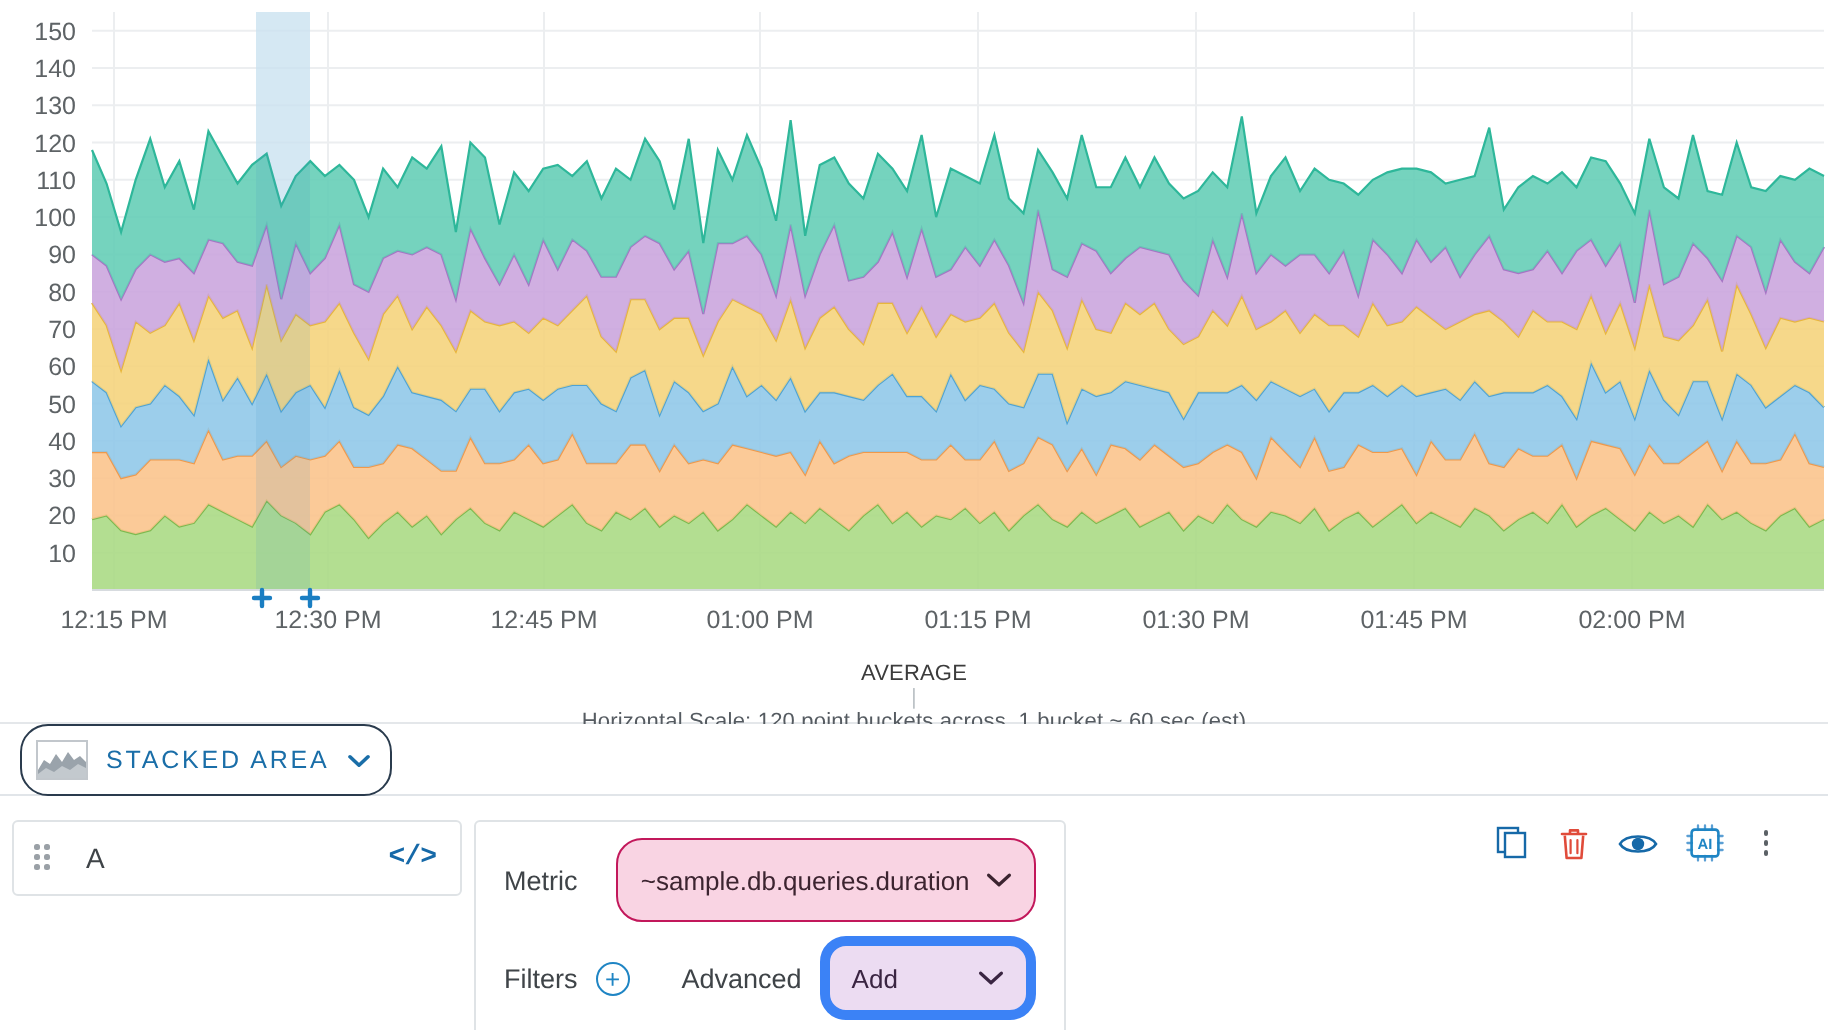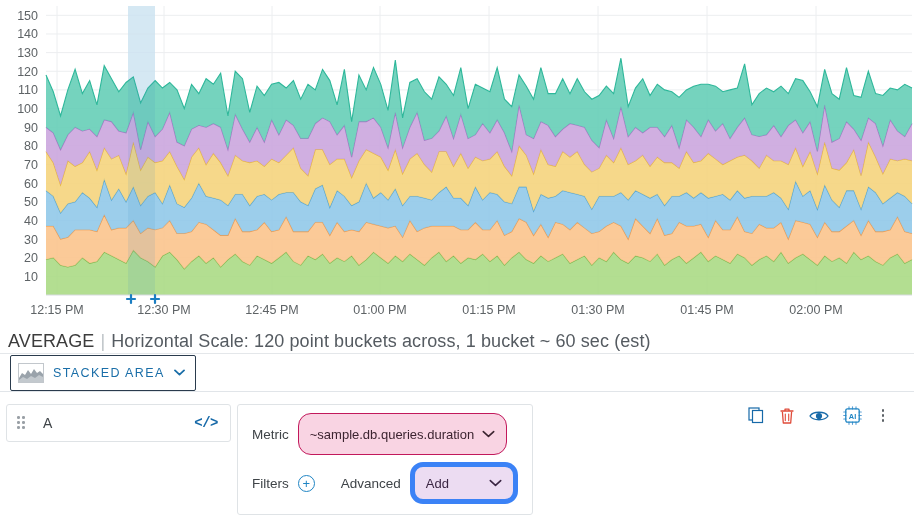--- a/index.html
+++ b/index.html
@@ -28,25 +28,26 @@
     border-bottom: 1px solid #e4e7ea;
   }
   .chart-svg { display: block; }
 
   
   .status-bar {
     height: 31px;
     padding: 0 8px;
     display: flex;
     align-items: center;
-    font-size: 18px;
+    font-size: 11px;
     color: #4a4a4a;
     letter-spacing: .1px;
     background: #fff;
     border-bottom: 1px solid #e4e7ea;
+    flex-direction: column;
   }
   .status-bar .avg { color: #3c3c3c; }
   .status-bar .sep { color: #bdc3c7; margin: 0 6px; }
   .status-bar .scale { color: #555b61; }
 
   
   .tab-row {
     position: relative;
     height: 52px;
     display: flex;
@@ -60,21 +61,21 @@
     left: 0; right: 0; bottom: 0;
     height: 1px;
     background: #e1e5e9;
   }
   .chart-type-btn {
     display: flex;
     align-items: center;
     height: 36px;
     padding: 0 10px 0 7px;
     border: 1px solid #2a3b4d;
-    border-radius: 2px;
+    border-radius: 14px;
     background: #fff;
     cursor: pointer;
     margin-right: 18px;
     z-index: 2;
   }
   .chart-type-thumb {
     width: 26px; height: 20px;
     border: 1px solid #c2c7cc;
     background: #fff;
     margin-right: 9px;
@@ -169,21 +170,21 @@
     margin-left: 6px;
     border: 1px solid #dfe3e6;
     border-radius: 3px;
     background: #fff;
     padding: 8px 14px 10px 14px;
     display: flex;
     flex-direction: column;
     gap: 7px;
     flex: none;
   }
-  .q-line { display: flex; align-items: center; }
+  .q-line { display: flex; align-items: center; justify-content: space-between; }
   .q-label {
     font-size: 13.5px;
     color: #3f4448;
     margin-right: 9px;
     white-space: nowrap;
   }
   .pill {
     display: inline-flex;
     align-items: center;
     height: 42px;

